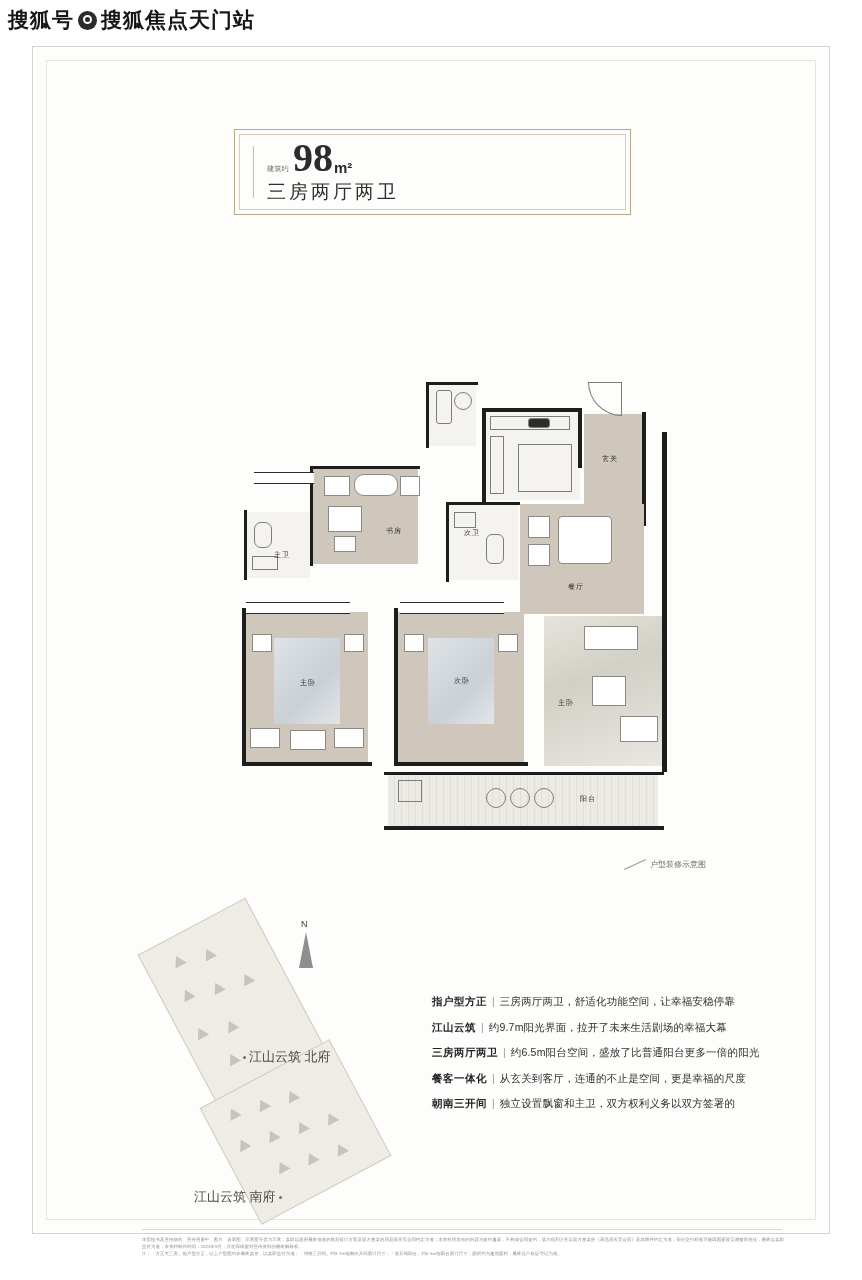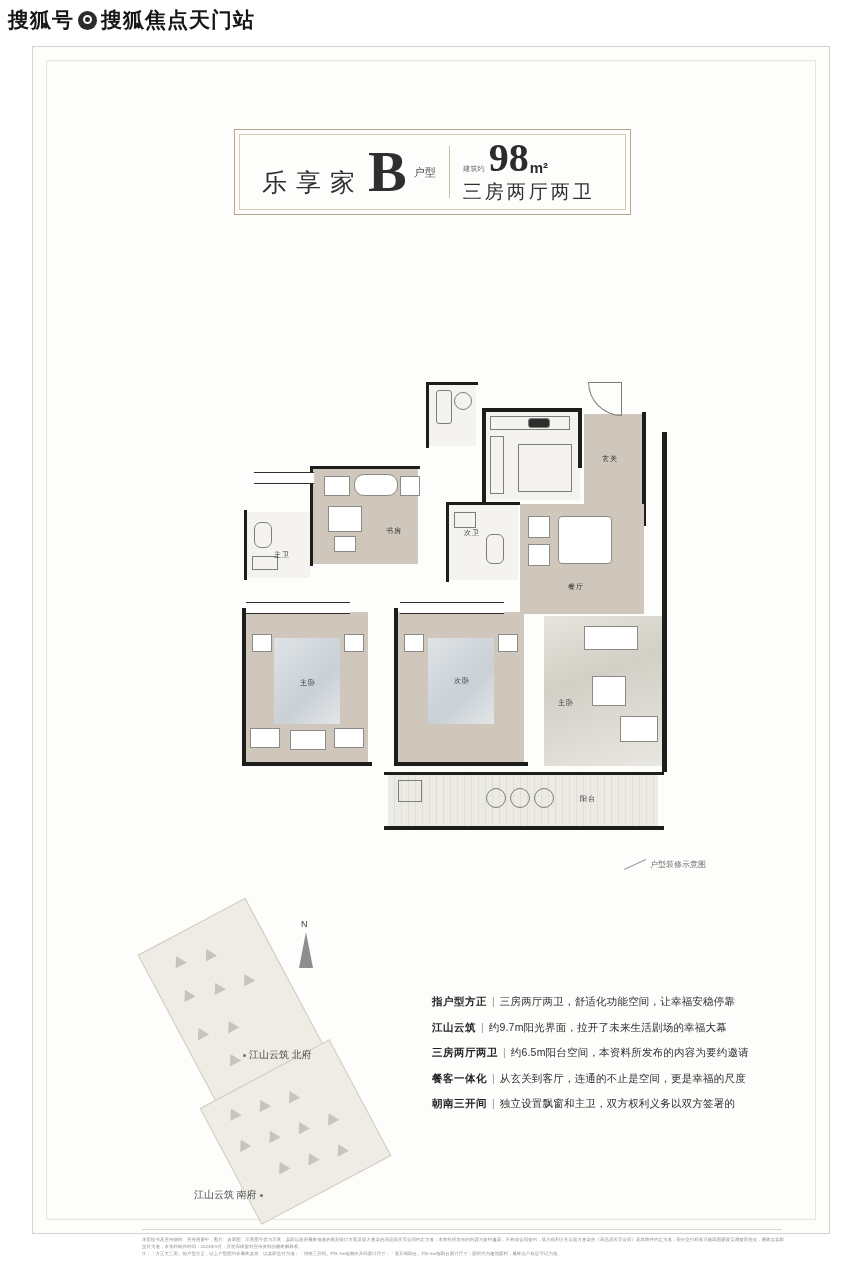--- a/index.html
+++ b/index.html
@@ -52,21 +52,21 @@
   
   .compass{position:absolute;left:262px;top:873px;width:26px;height:56px;}
   .compass .n{position:absolute;top:0;left:7px;font-size:9px;color:#3a3a3a;}
   .compass .needle{position:absolute;top:13px;left:5px;width:0;height:0;border-left:7px solid transparent;border-right:7px solid transparent;border-bottom:36px solid #8e8e8e;}
 
   
   .site{position:absolute;left:130px;top:860px;width:300px;height:320px;}
   .blockA{position:absolute;left:10px;top:10px;width:120px;height:175px;background:#efece6;border:1px solid #cfcac1;transform:rotate(-28deg);}
   .blockB{position:absolute;left:60px;top:160px;width:145px;height:130px;background:#efece6;border:1px solid #cfcac1;transform:rotate(-28deg);}
   .unitmark{position:absolute;width:13px;height:11px;background:#c9c4ba;clip-path:polygon(50% 0,100% 100%,0 100%);}
-  .sitelabel{position:absolute;font-size:10px;color:#4a4a4a;white-space:nowrap;font-family:Liberation Serif, serif;}
+  .sitelabel{position:absolute;font-size:13px;color:#4a4a4a;white-space:nowrap;}
   .sitelabel .dot{display:inline-block;width:3px;height:3px;background:#6f6f6f;border-radius:50%;vertical-align:middle;margin:0 3px;}
 
   
   .features{position:absolute;left:400px;top:948px;width:360px;}
   .feat{display:flex;align-items:flex-start;margin-bottom:11.5px;font-size:10.5px;line-height:14px;}
   .feat .k{font-weight:bold;color:#1f1f1f;white-space:nowrap;letter-spacing:.5px;}
   .feat .bar{color:#9a9a9a;margin:0 5px;}
   .feat .v{color:#2e2e2e;letter-spacing:.2px;}
 
   
@@ -83,25 +83,20 @@
   <span class="logo"></span>
   <span class="t2">搜狐焦点天门站</span>
 </div>
 
 <div class="poster">
   <div class="border-outer"></div>
   <div class="border-inner"></div>
 
   <div class="title-plate">
     <div class="inner">
-      <div class="tp-left">
-        <span class="cn">乐享家</span>
-        <span class="big-b">B</span>
-        <span class="tp-hx">户型</span>
-      </div>
       <div class="tp-divider"></div>
       <div class="tp-right">
         <div class="r1">
           <span class="area-label">建筑约</span>
           <span class="num">98</span>
           <span class="unit">m²</span>
         </div>
         <div class="r2">三房两厅两卫</div>
       </div>
     </div>
@@ -240,21 +235,21 @@
         <span class="v">三房两厅两卫，舒适化功能空间，让幸福安稳停靠</span>
     </div>
     <div class="feat">
       <span class="k">江山云筑</span>
         <span class="bar">|</span>
         <span class="v">约9.7m阳光界面，拉开了未来生活剧场的幸福大幕</span>
     </div>
     <div class="feat">
       <span class="k">三房两厅两卫</span>
         <span class="bar">|</span>
-        <span class="v">约6.5m阳台空间，本资料所发布的内容为要约邀请</span>
+        <span class="v">约6.5m阳台空间，盛放了比普通阳台更多一倍的阳光</span>
     </div>
     <div class="feat">
       <span class="k">餐客一体化</span>
         <span class="bar">|</span>
         <span class="v">从玄关到客厅，连通的不止是空间，更是幸福的尺度</span>
     </div>
     <div class="feat">
       <span class="k">朝南三开间</span>
         <span class="bar">|</span>
         <span class="v">独立设置飘窗和主卫，双方权利义务以双方签署的</span>

